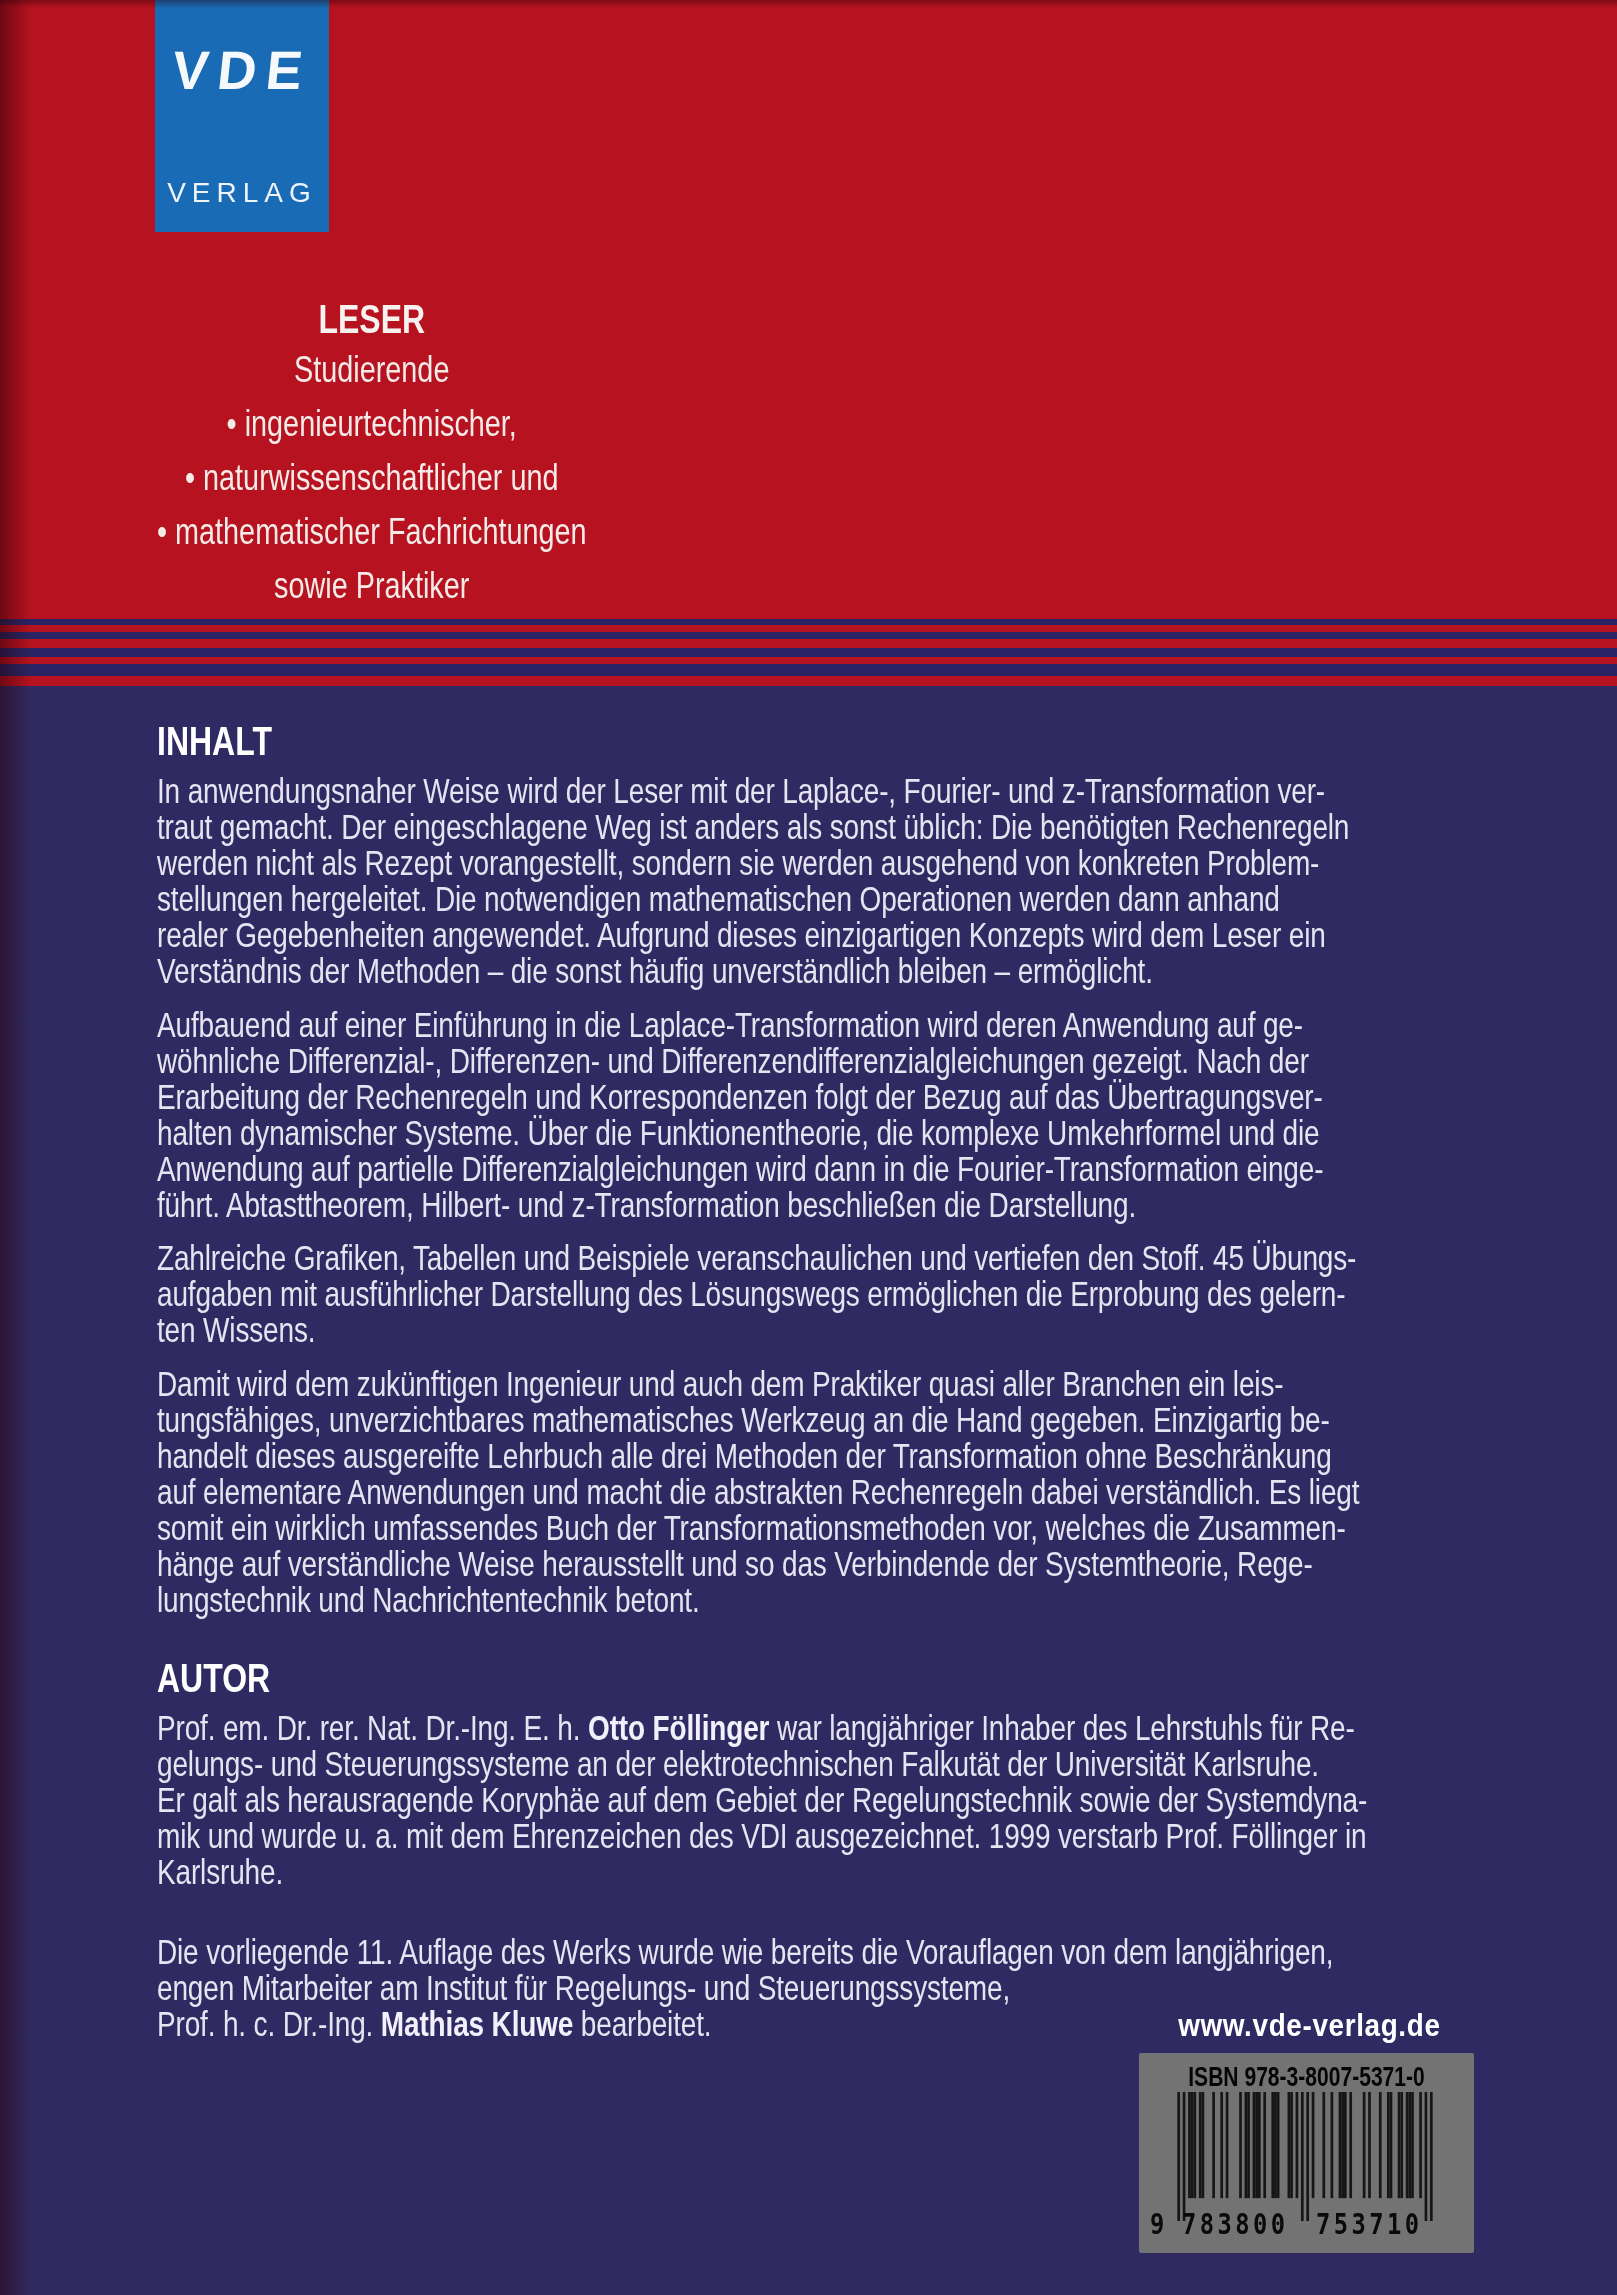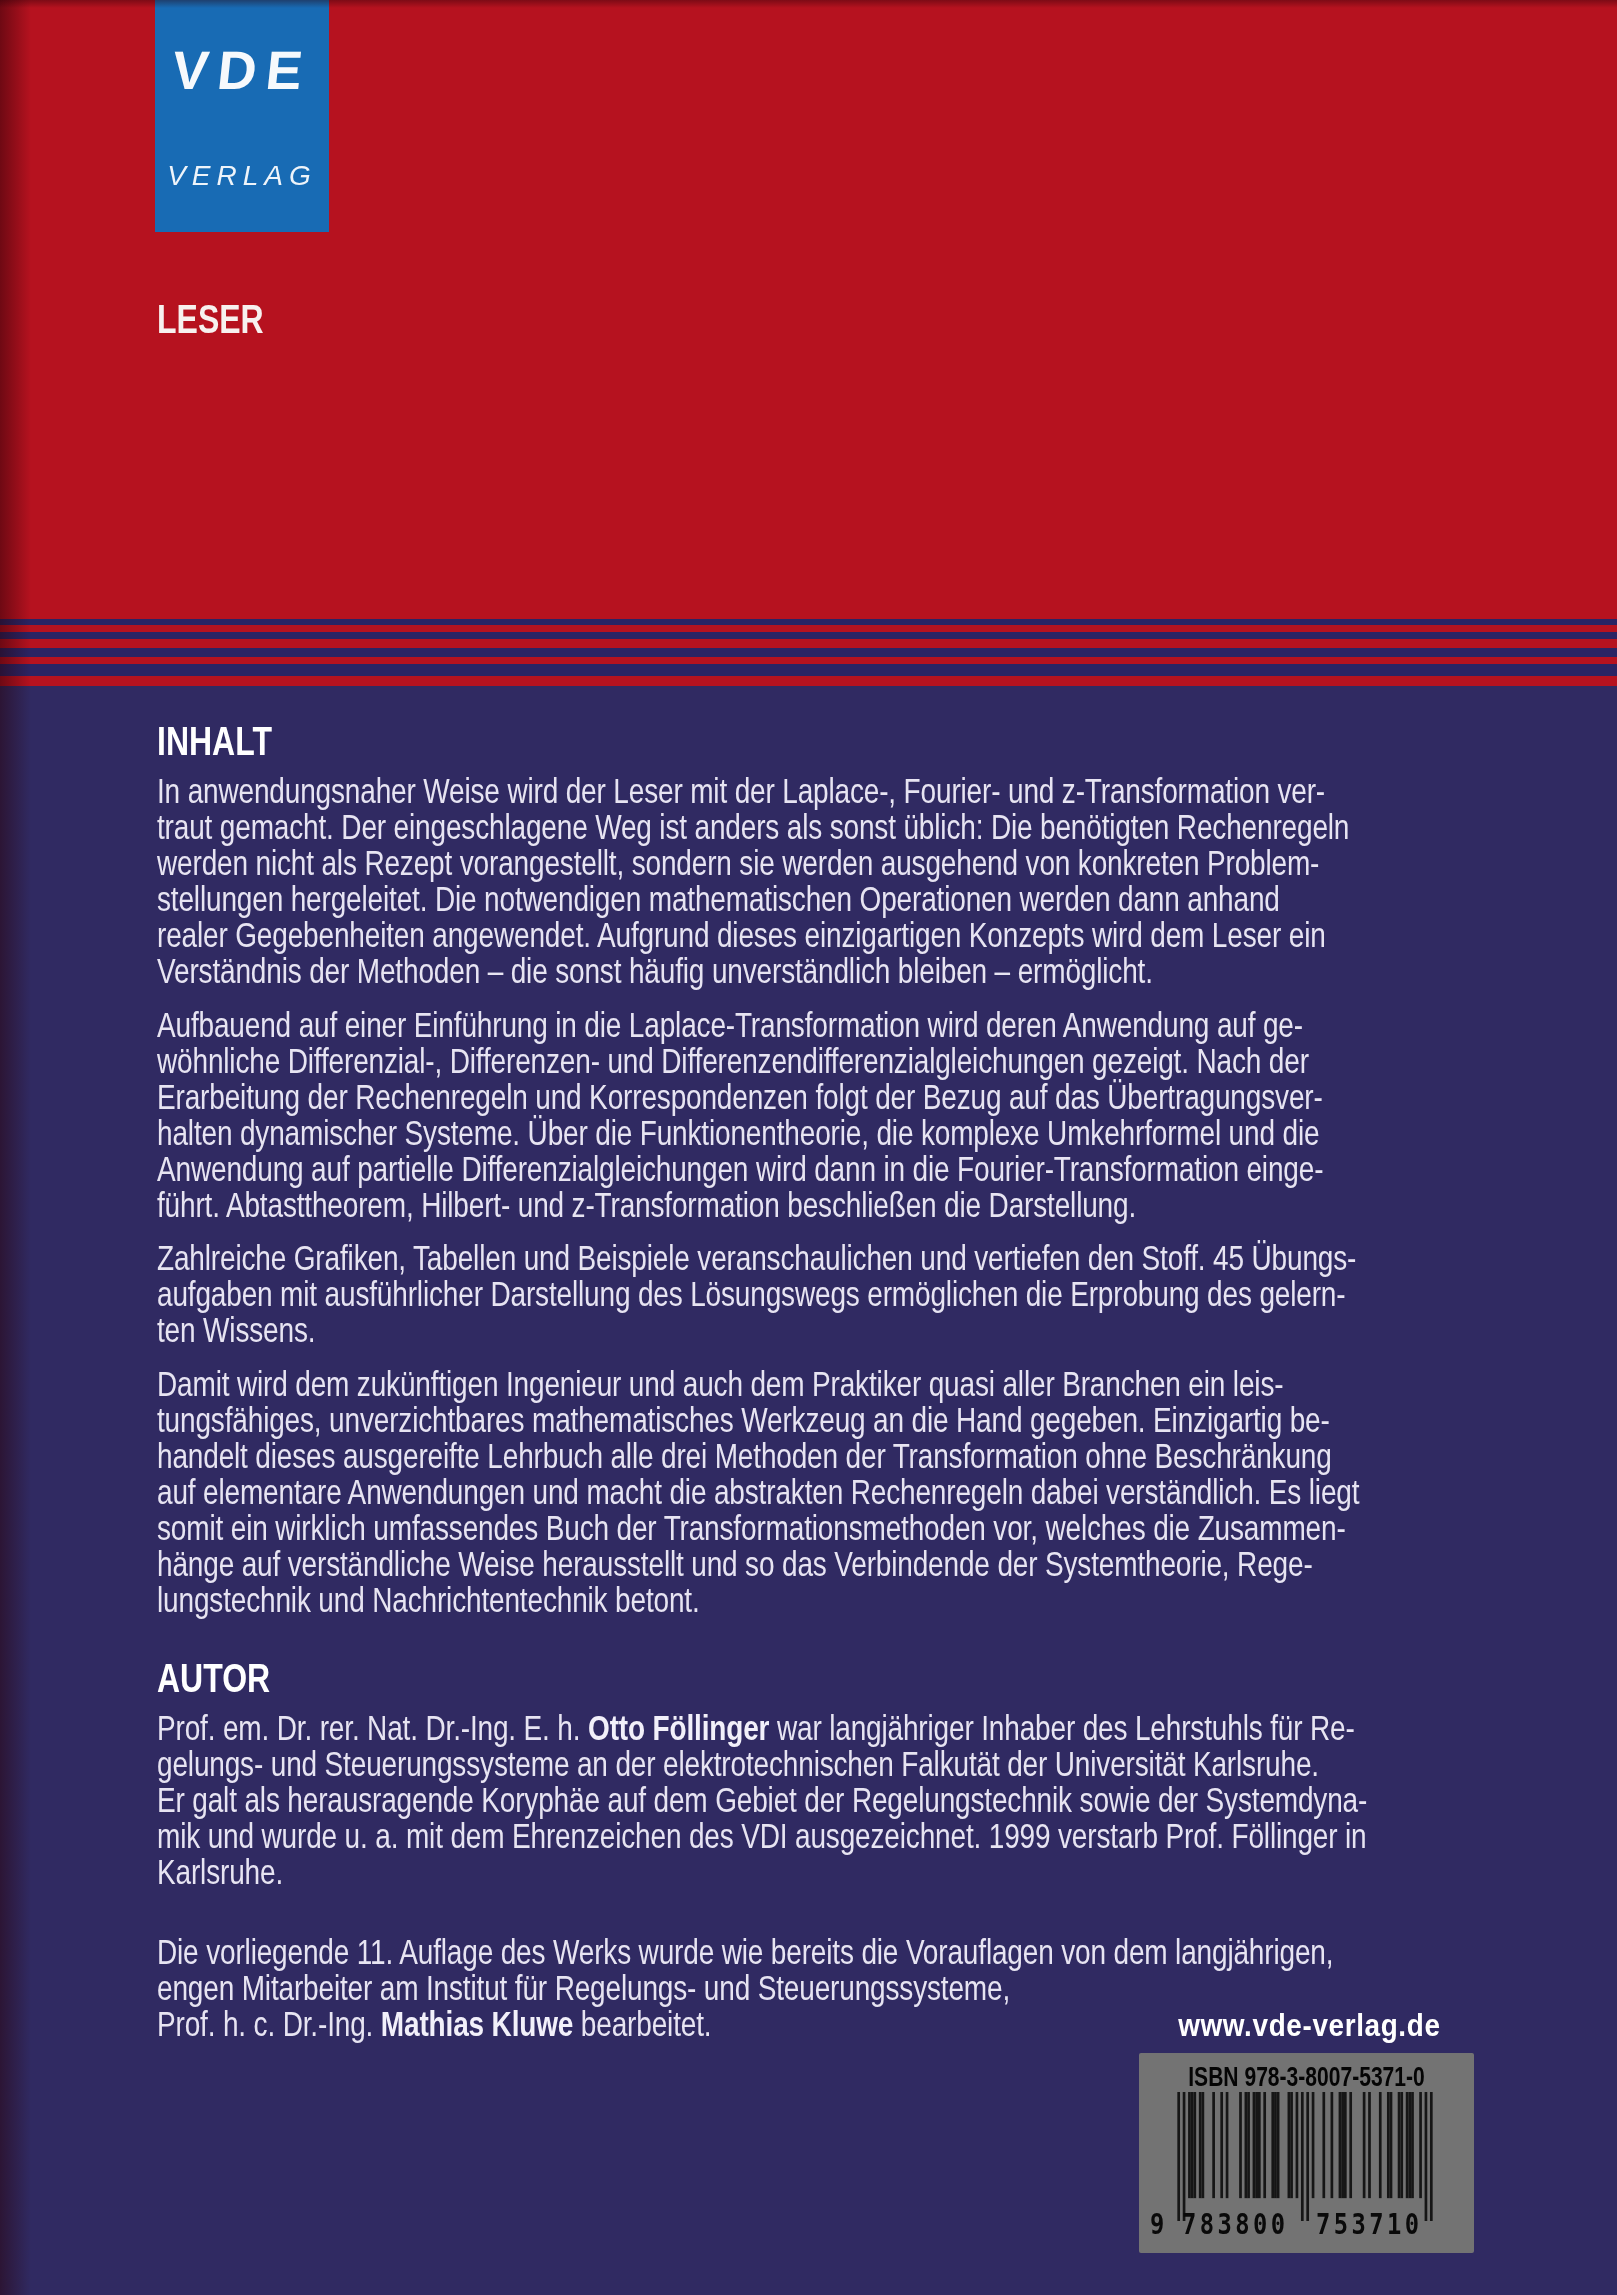--- a/index.html
+++ b/index.html
@@ -11,22 +11,22 @@
   }
   
   .red-section{position:absolute;left:0;top:0;width:100%;height:686px;background:#b6121f;}
   .vde-box{position:absolute;left:155px;top:0;width:174px;height:232px;background:#186bb4;}
   .vde-word{
     position:absolute;left:0;top:39px;width:100%;text-align:center;
     color:#f6f9fc;font-size:54px;font-weight:900;letter-spacing:9.4px;
     transform:skewX(-6deg);
   }
   .verlag-word{
-    position:absolute;left:0;top:160px;width:100%;text-align:center;
-    color:#eef4fa;font-size:28px;font-weight:400;letter-spacing:6px;font-style:italic;
+    position:absolute;left:0;top:177px;width:100%;text-align:center;
+    color:#eef4fa;font-size:28px;font-weight:400;letter-spacing:6px;
   }
   .leser{position:absolute;left:157px;top:302px;color:#f4ebe9;text-align:center;}
   .leser-heading{
     font-size:40px;font-weight:700;line-height:34px;color:#f7f1ef;
     transform:scaleX(0.8);transform-origin:left top;letter-spacing:0px;
   }
   .leser-list{margin-top:6.7px;}
   .leser-line{
     font-size:36px;line-height:54px;white-space:pre;
     transform:scaleX(0.8);transform-origin:left top;
@@ -97,20 +97,27 @@
 
 <div class="page">
 
   <div class="red-section">
     <div class="vde-box">
       <div class="vde-word">VDE</div>
       <div class="verlag-word">VERLAG</div>
     </div>
     <div class="leser">
       <div class="leser-heading">LESER</div>
+      <div class="leser-list">
+        <div class="leser-line">Studierende</div>
+        <div class="leser-line">• ingenieurtechnischer,</div>
+        <div class="leser-line">• naturwissenschaftlicher und</div>
+        <div class="leser-line">• mathematischer Fachrichtungen</div>
+        <div class="leser-line">sowie Praktiker</div>
+      </div>
     </div>
   </div>
 
   <div class="stripes">
     <div class="stripe s1"></div>
     <div class="stripe s2"></div>
     <div class="stripe s3"></div>
     <div class="stripe s4"></div>
   </div>
 

